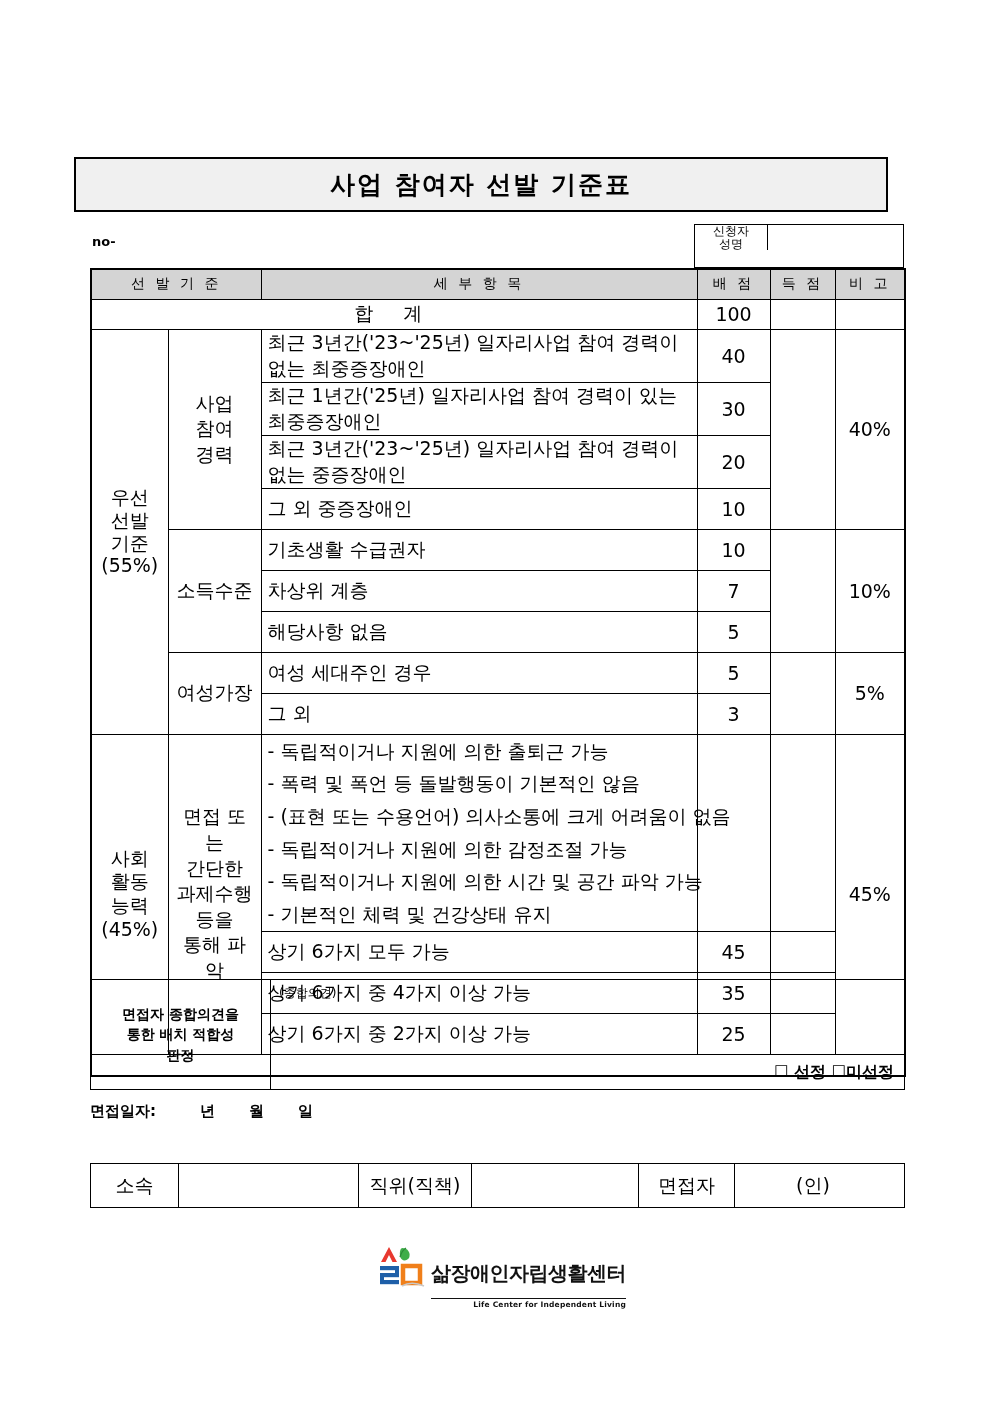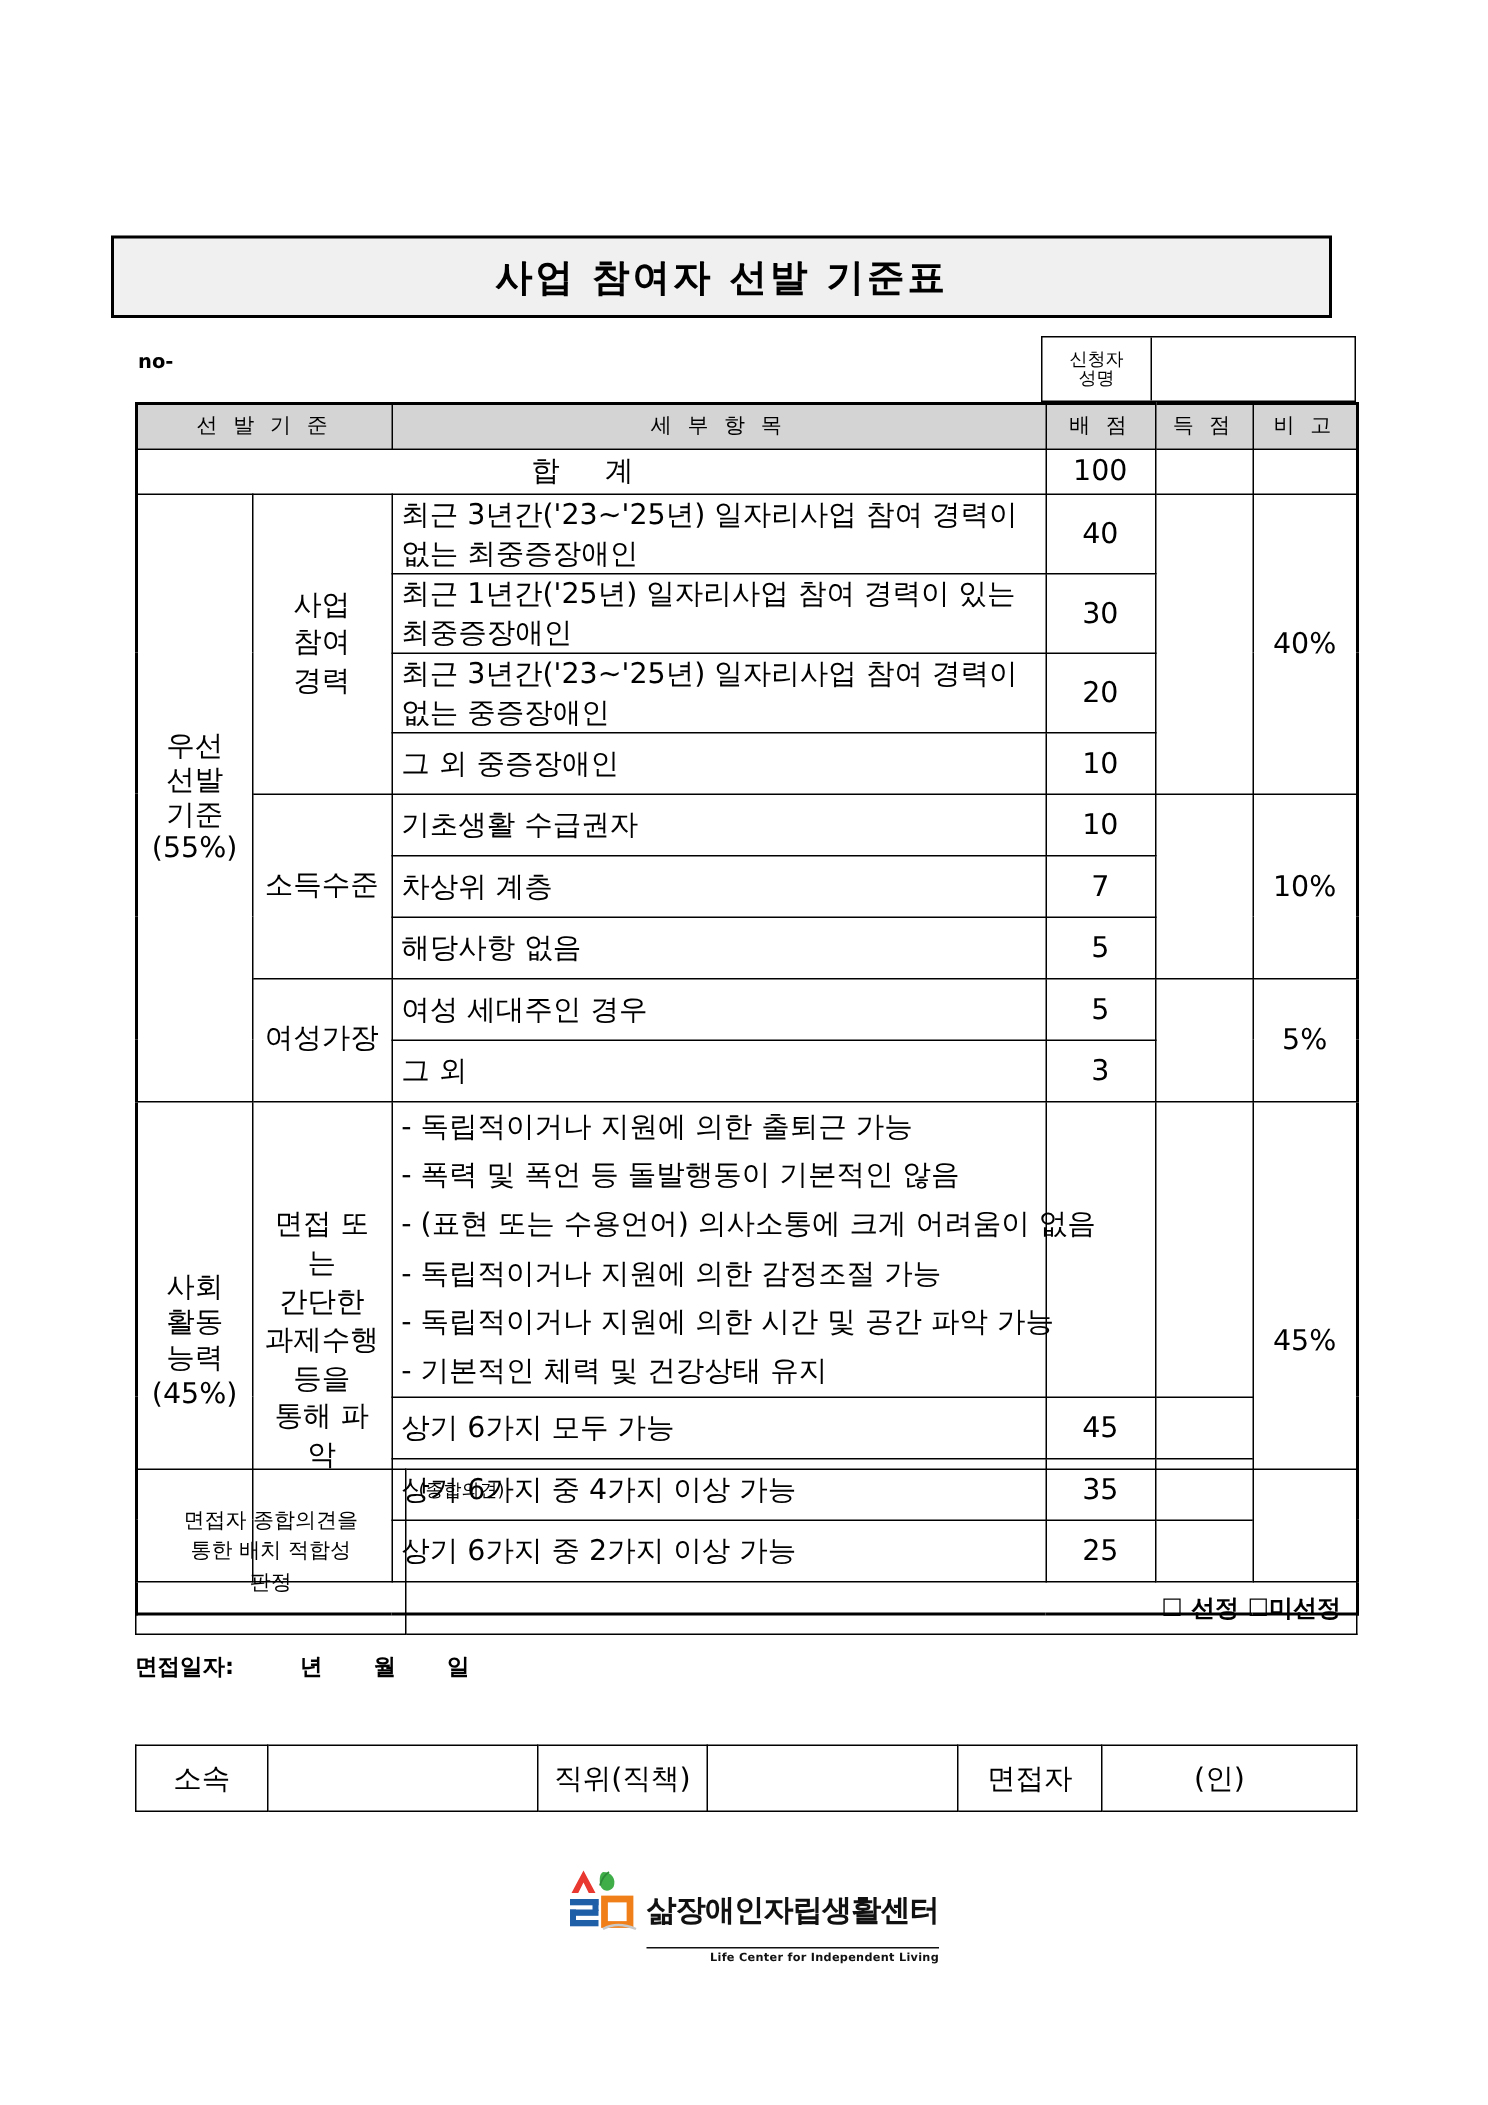--- a/index.html
+++ b/index.html
@@ -54,20 +54,21 @@
   
   .applicant-box {
     position: absolute;
     left: 694px;
     top: 224px;
     width: 210px;
     height: 44px;
     border: 1.5px solid #000;
     box-sizing: border-box;
     display: flex;
+    flex-direction: column;
   }
   .applicant-label {
     width: 73px;
     border-right: 1.5px solid #000;
     box-sizing: border-box;
     display: flex;
     flex-direction: column;
     align-items: center;
     justify-content: center;
     font-size: 12px;
@@ -134,21 +135,21 @@
     table-layout: fixed;
   }
   table.opinion td {
     border: 1.5px solid #000;
     box-sizing: border-box;
     vertical-align: top;
   }
   .op-label {
     text-align: center;
     vertical-align: middle !important;
-    font-weight: normal;
+    font-weight: bold;
     font-size: 14px;
     line-height: 1.45;
     height: 110px;
   }
   .op-body {
     position: relative;
     padding: 5px 8px;
     font-size: 12px;
   }
   .op-checks {

